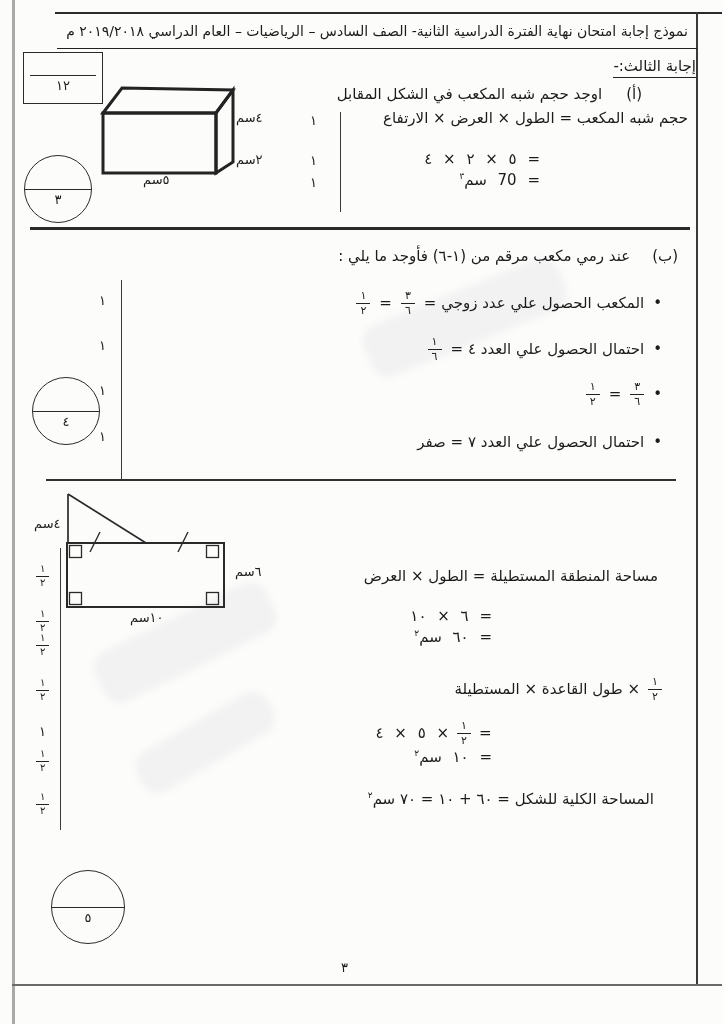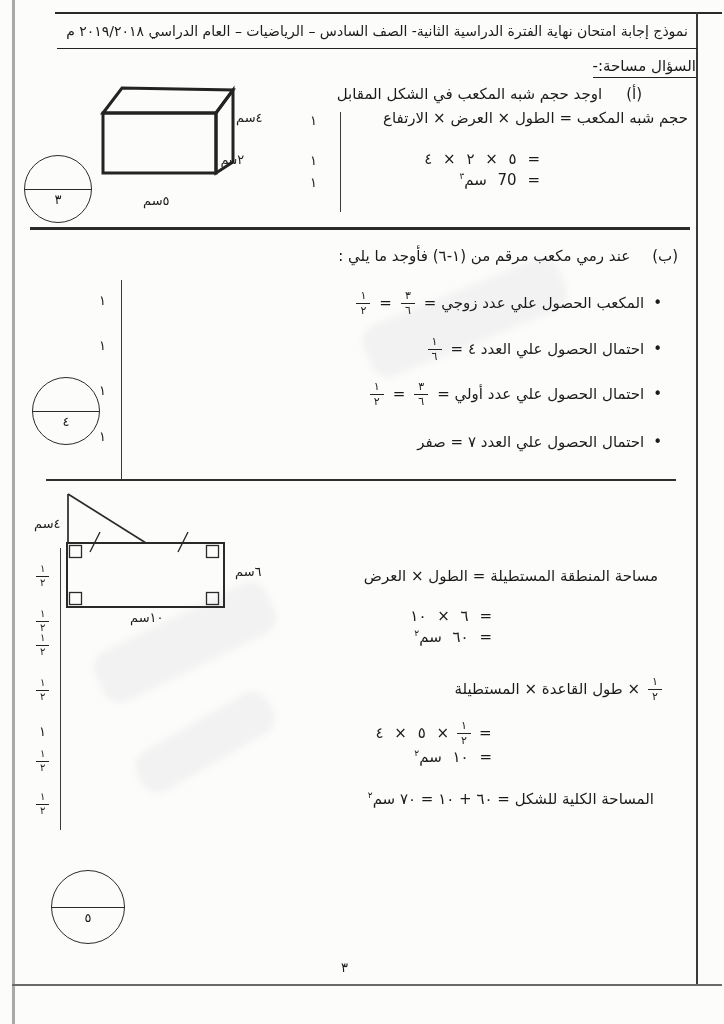--- a/index.html
+++ b/index.html
@@ -43,39 +43,43 @@
   <div class="abs" style="left:12px;top:984px;width:710px;height:1.5px;background:#6a6a66;"></div>
 
   <div class="abs wm" style="left:360px;top:290px;width:210px;height:55px;transform:rotate(-22deg);"></div>
   <div class="abs wm" style="left:90px;top:615px;width:190px;height:55px;transform:rotate(-26deg);"></div>
   <div class="abs wm" style="left:130px;top:720px;width:150px;height:45px;transform:rotate(-30deg);"></div>
 
   <div class="abs rtl" style="left:57px;top:16px;width:640px;height:32px;border-bottom:1.5px solid #222;text-align:center;font-size:14px;line-height:30px;white-space:nowrap;">
     <span>نموذج إجابة امتحان نهاية الفترة الدراسية الثانية- الصف السادس – الرياضيات – العام الدراسي ٢٠١٩/٢٠١٨ م</span>
   </div>
 
+  <div class="abs scorebox" style="left:23px;top:52px;width:78px;height:50px;">
+    <div class="sline"></div>
+    <div class="sval">١٢</div>
+  </div>
 
   <div class="abs rtl txt" style="right:28px;top:56px;">
-    <span class="underlined">السؤال مساحة:-</span>
+    <span class="underlined">إجابة الثالث:-</span>
   </div>
 
   <div class="abs rtl row txt" style="right:82px;top:84px;gap:24px;">
     <span>(أ)</span>
     <span>اوجد حجم شبه المكعب في الشكل المقابل</span>
   </div>
   <div class="abs rtl txt" style="right:36px;top:108px;">حجم شبه المكعب = الطول × العرض × الارتفاع</div>
 
   <svg class="abs" style="left:95px;top:80px;" width="175" height="115" viewBox="0 0 175 115">
     <rect x="8" y="33" width="113" height="60" fill="none" stroke="#232323" stroke-width="3"></rect>
     <polygon points="8,33 27,8 138,10 121,33" fill="none" stroke="#232323" stroke-width="3"></polygon>
     <polygon points="121,33 138,10 138,82 121,93" fill="none" stroke="#232323" stroke-width="3"></polygon>
   </svg>
   <div class="abs rtl sm" style="left:236px;top:110px;">٤سم</div>
-  <div class="abs rtl sm" style="left:221px;top:152px;font-family:Liberation Mono, monospace;">٢سم</div>
-  <div class="abs rtl sm" style="left:143px;top:193px;text-align:center;">٥سم</div>
+  <div class="abs rtl sm" style="left:236px;top:152px;">٢سم</div>
+  <div class="abs rtl sm" style="left:143px;top:172px;text-align:center;">٥سم</div>
 
   <div class="abs rtl eq" style="right:184px;top:150px;">= ٥ × ٢ × ٤</div>
   <div class="abs rtl eq" style="right:184px;top:171px;">
     <span>= 70 سم</span><sup>٣</sup>
   </div>
 
   <div class="abs vline" style="left:340px;top:112px;height:100px;"></div>
   <div class="abs mark" style="left:310px;top:113px;">١</div>
   <div class="abs mark" style="left:310px;top:153px;">١</div>
   <div class="abs mark" style="left:310px;top:175px;">١</div>
@@ -110,21 +114,20 @@
     <span>•</span>
     <span>احتمال الحصول علي العدد  ٤  =</span>
     <span class="frac">
         <span class="fn">١</span>
         <span class="fd">٦</span>
       </span>
   </div>
 
   <div class="abs rtl row txt" style="right:62px;top:378px;gap:9px;height:32px;">
     <span>•</span>
-    <span>احتمال الحصول علي عدد أولي =</span>
     <span class="frac">
         <span class="fn">٣</span>
         <span class="fd">٦</span>
       </span>
     <span>=</span>
     <span class="frac">
         <span class="fn">١</span>
         <span class="fd">٢</span>
       </span>
   </div>

